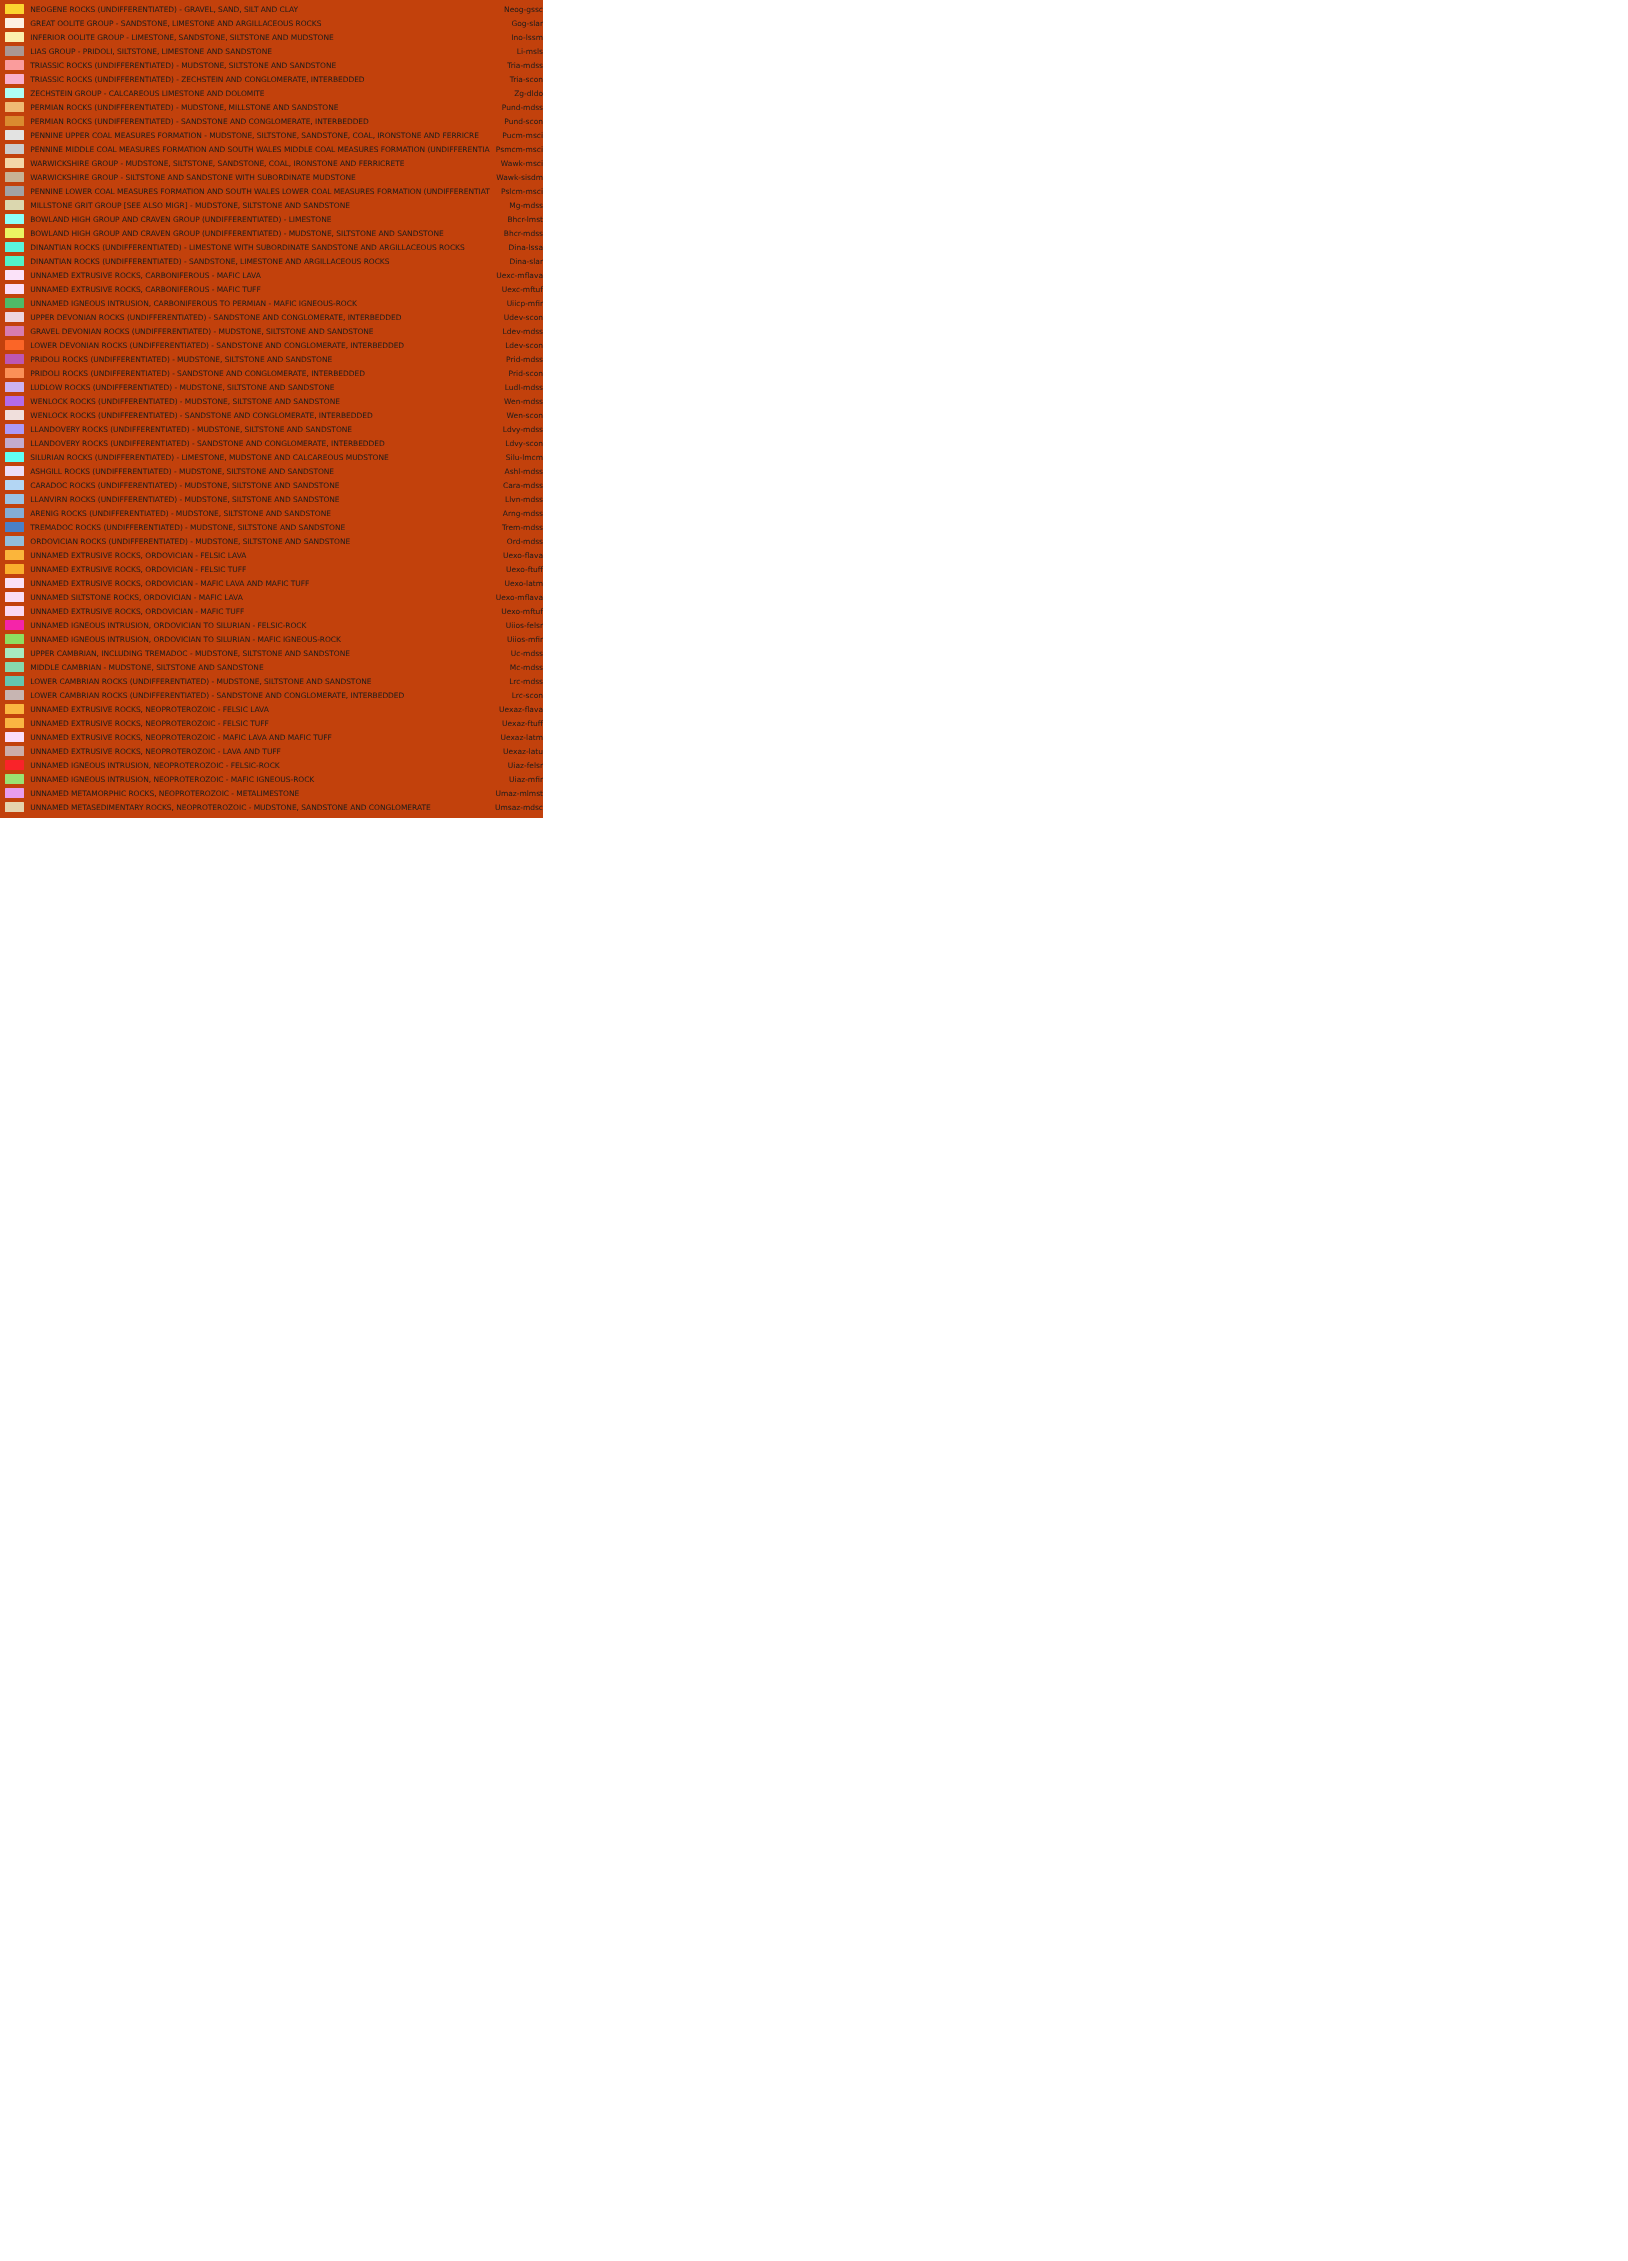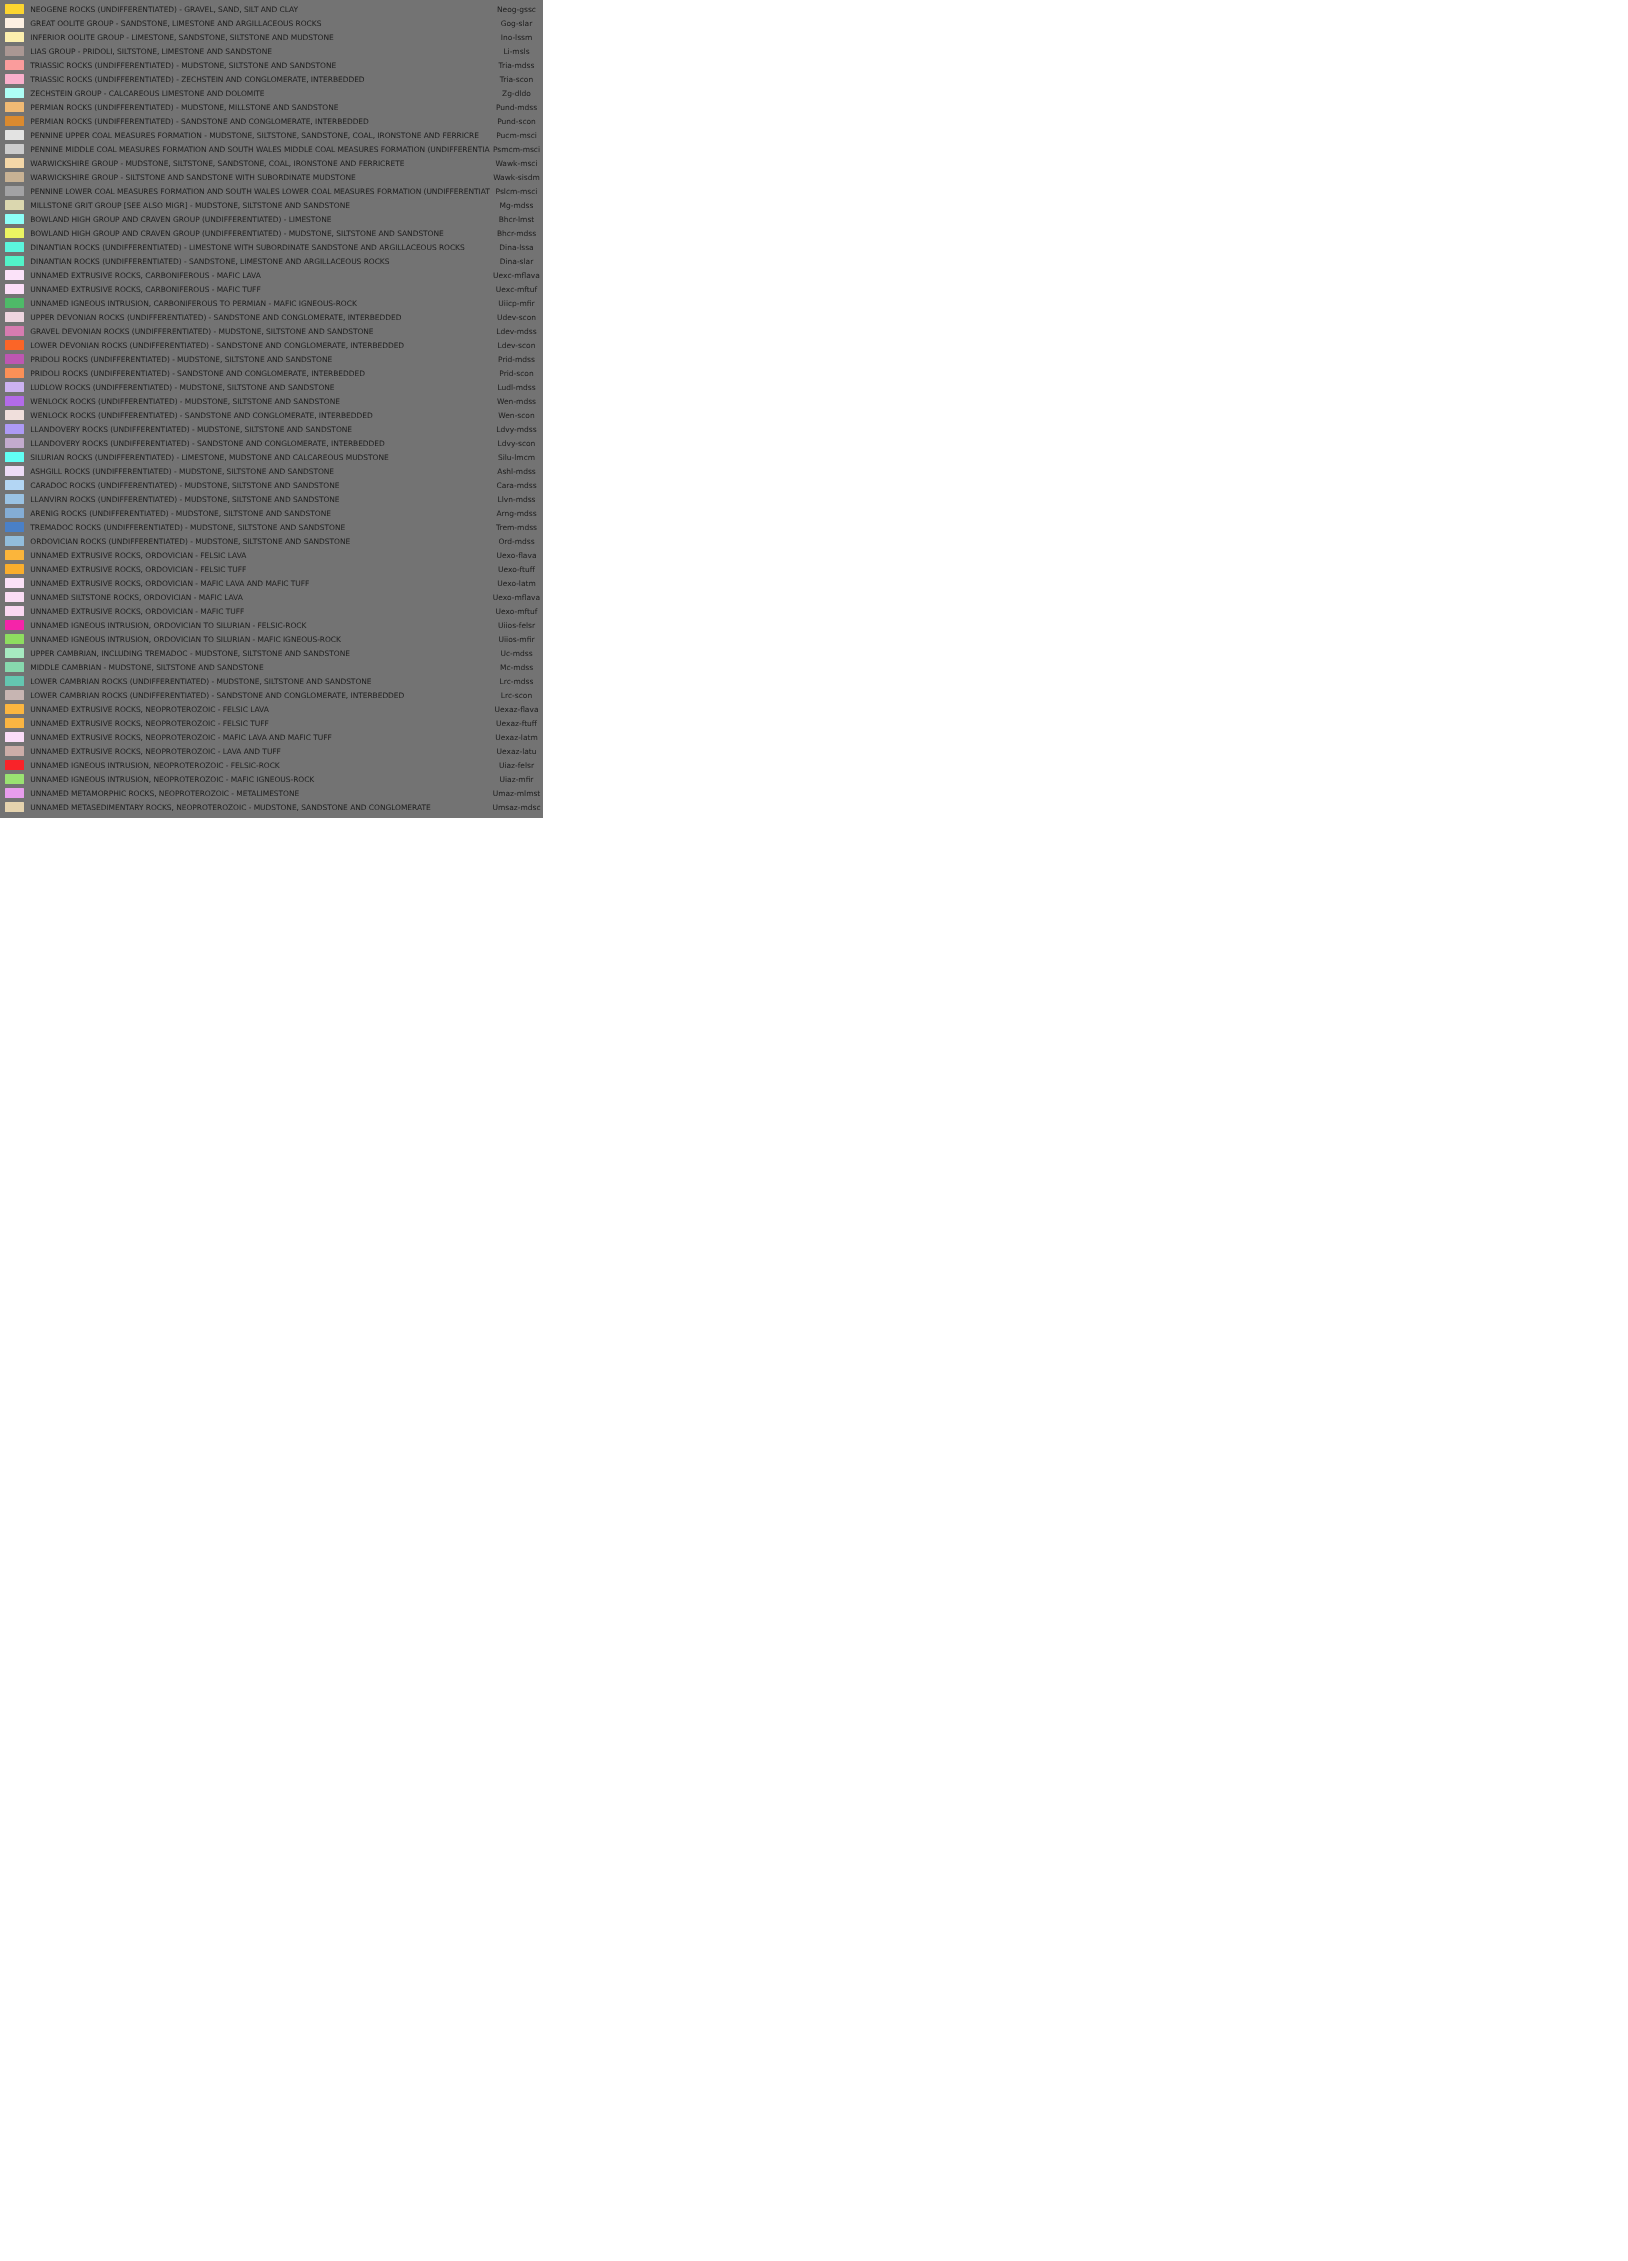--- a/index.html
+++ b/index.html
@@ -3,21 +3,21 @@
 <meta charset="utf-8">
 <style>
   html, body {
     margin: 0;
     padding: 0;
     background: #ffffff;
   }
   .legend-page {
     width: 543px;
     min-height: 805px;
-    background: #737373;
+    background: #c2410c;
     box-sizing: border-box;
     padding: 2.3px 0 3.6px 5px;
     font-family: "DejaVu Sans", "Liberation Sans", sans-serif;
     color: #1c1c1c;
   }
   .legend-row {
     display: flex;
     align-items: center;
     height: 14px;
     overflow: hidden;
@@ -36,21 +36,21 @@
     white-space: nowrap;
     overflow: hidden;
     letter-spacing: -0.05px;
   }
   .unit-code {
     flex: 0 0 53px;
     width: 53px;
     font-size: 7.5px;
     line-height: 1;
     white-space: nowrap;
-    text-align: center;
+    text-align: right;
   }
 </style>
 </head>
 <body>
 
 <div class="legend-page">
   <div>
   <div class="legend-row">
     <span class="swatch" style="background: rgb(252, 213, 48);"></span>
     <span class="unit-label">NEOGENE ROCKS (UNDIFFERENTIATED) - GRAVEL, SAND, SILT AND CLAY</span>

